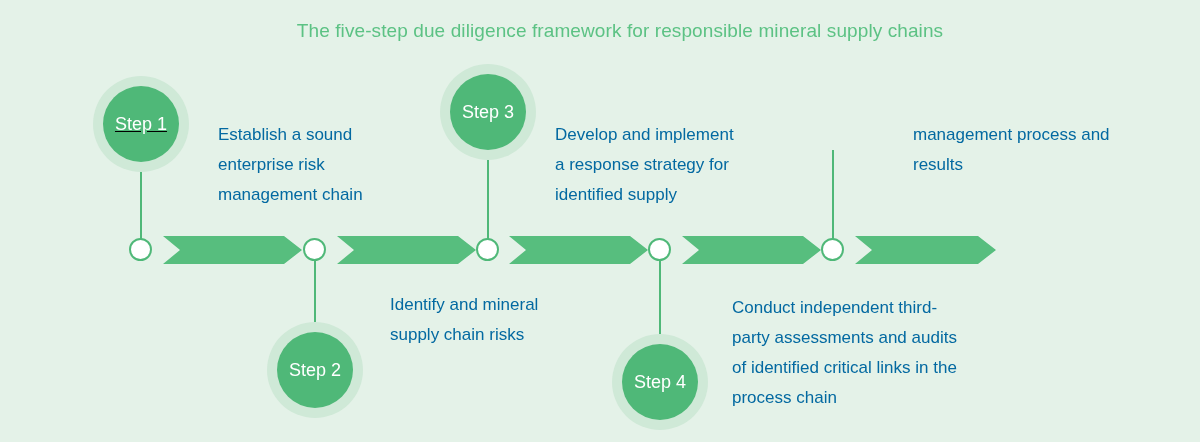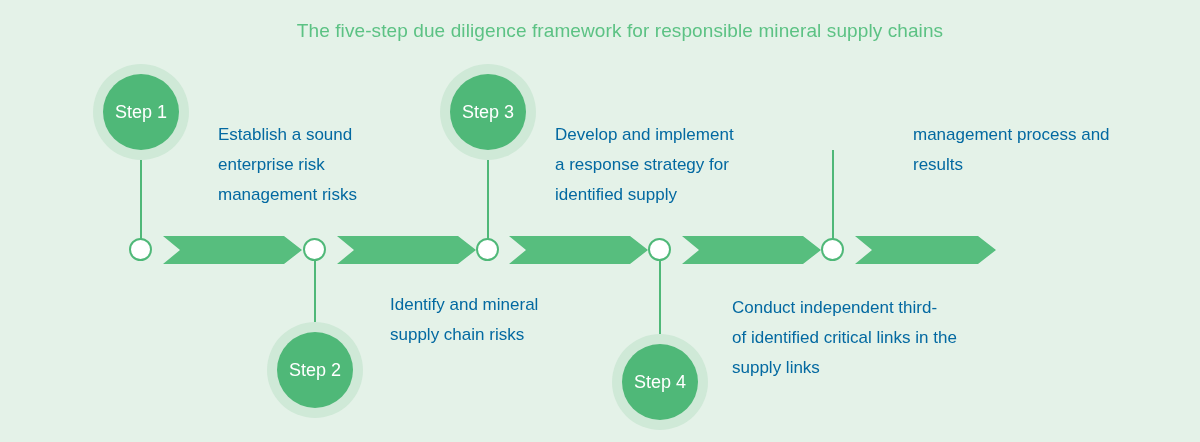--- a/index.html
+++ b/index.html
@@ -122,54 +122,55 @@
   <div class="stem" style="left:466.5px;top:150px;height:90px;"></div>
   <div class="stem" style="left:638.5px;top:260px;height:76px;"></div>
   <div class="stem" style="left:811.5px;top:150px;height:90px;"></div>
 
   <div class="node" style="left:109px;"></div>
   <div class="node" style="left:283px;"></div>
   <div class="node" style="left:456px;"></div>
   <div class="node" style="left:628px;"></div>
   <div class="node" style="left:801px;"></div>
 
-  <div class="step-bubble" style="left:73px;top:64px;">
+  <div class="step-bubble" style="left:73px;top:76px;text-decoration:underline;">
     <div class="inner">Step 1</div>
   </div>
   <div class="step-bubble" style="left:247px;top:322px;">
     <div class="inner">Step 2</div>
   </div>
   <div class="step-bubble" style="left:420px;top:64px;">
     <div class="inner">Step 3</div>
   </div>
   <div class="step-bubble" style="left:592px;top:334px;">
     <div class="inner">Step 4</div>
   </div>
 
   <div class="desc" style="left:198px;top:120px;width:200px;">
     <div>Establish a sound</div>
     <div>enterprise risk</div>
-    <div>management risks</div>
+    <div>management chain</div>
   </div>
 
   <div class="desc" style="left:370px;top:290px;width:200px;">
     <div>Identify and mineral</div>
     <div>supply chain risks</div>
   </div>
 
   <div class="desc" style="left:535px;top:120px;width:215px;">
     <div>Develop and implement</div>
     <div>a response strategy for</div>
     <div>identified supply</div>
   </div>
 
   <div class="desc" style="left:712px;top:293px;width:290px;">
     <div>Conduct independent third-</div>
+    <div>party assessments and audits</div>
     <div>of identified critical links in the</div>
-    <div>supply links</div>
+    <div>process chain</div>
   </div>
 
   <div class="desc" style="left:893px;top:120px;width:250px;">
     <div>management process and</div>
     <div>results</div>
   </div>
 
 </div>
 
 </body></html>

